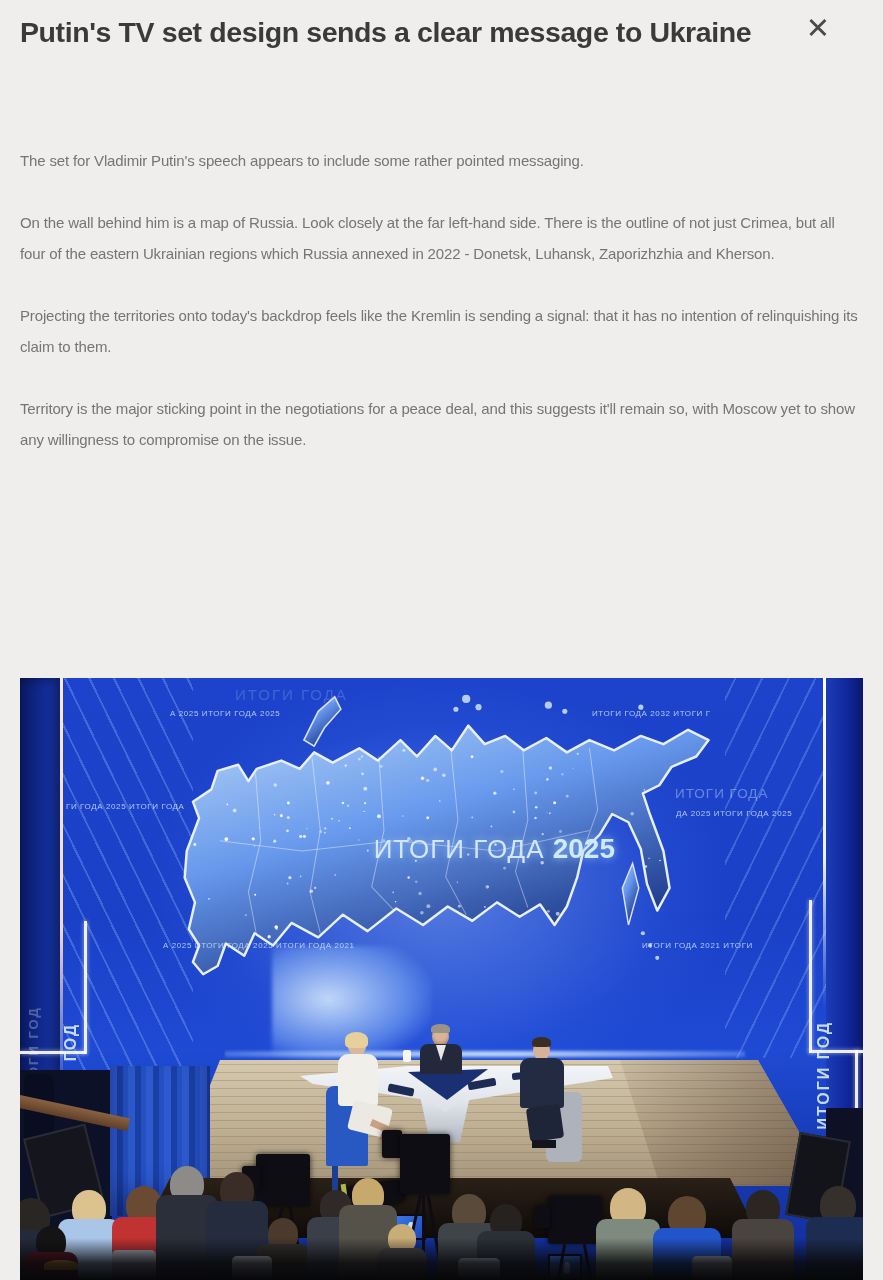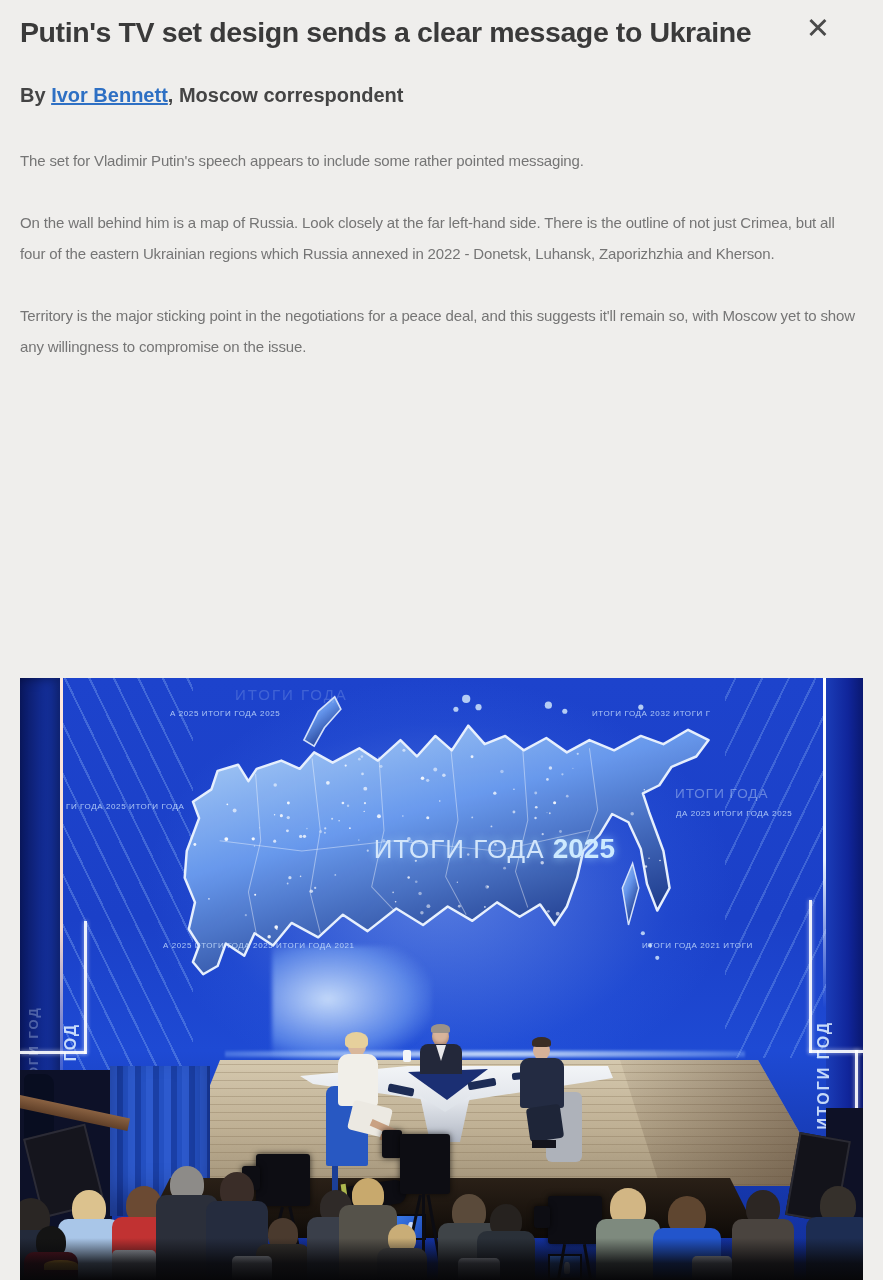--- a/index.html
+++ b/index.html
@@ -127,25 +127,25 @@
     background:linear-gradient(180deg, rgba(10,10,14,0), rgba(8,8,11,.85) 60%, #070709); }
 </style>
 </head>
 <body>
 
 <div class="article-wrap">
 
   <h1 class="headline">Putin's TV set design sends a clear message to Ukraine</h1>
   <button class="close-btn">✕</button>
 
-  <div class="byline"><span>By </span><a href="#">Ivor Bennett</a><span>, Moscow correspondent</span></div>
 
   <div class="paras">
     <p>The set for Vladimir Putin's speech appears to include some rather pointed messaging.</p>
     <p>On the wall behind him is a map of Russia. Look closely at the far left-hand side. There is the outline of not just Crimea, but all four of the eastern Ukrainian regions which Russia annexed in 2022 - Donetsk, Luhansk, Zaporizhzhia and Kherson.</p>
+    <p>Projecting the territories onto today's backdrop feels like the Kremlin is sending a signal: that it has no intention of relinquishing its claim to them.</p>
     <p>Territory is the major sticking point in the negotiations for a peace deal, and this suggests it'll remain so, with Moscow yet to show any willingness to compromise on the issue.</p>
   </div>
 
   <div class="photo">
     <div class="abs wall"></div>
 
     <div class="abs streaks-left"></div>
     <div class="abs streaks-right"></div>
     <div class="abs col-dark-left"></div>
     <div class="abs line-bright-left"></div>

